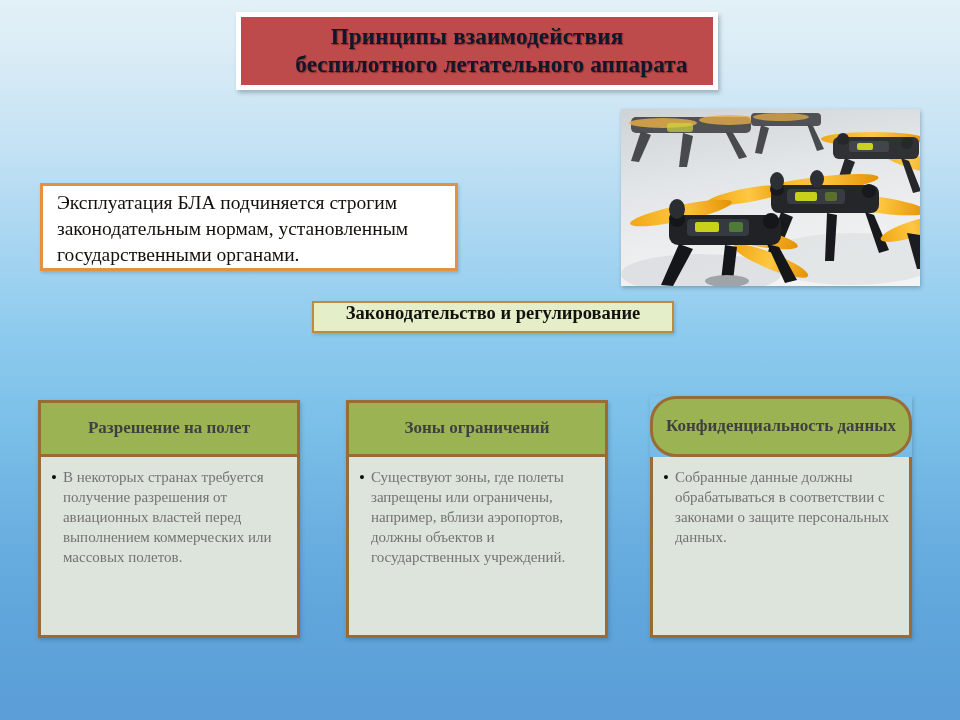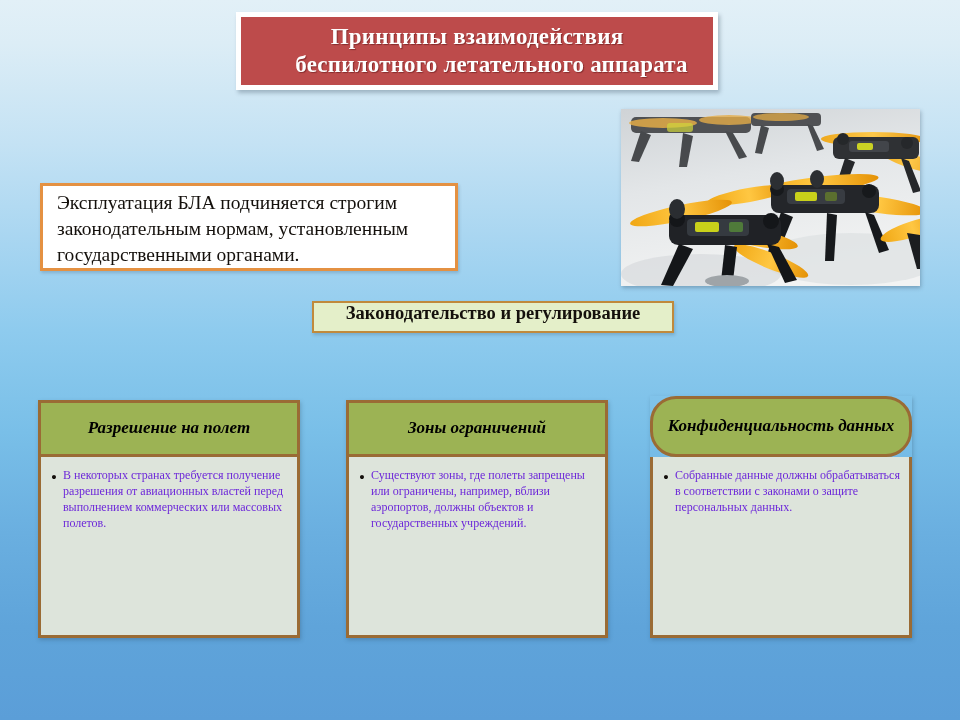--- a/index.html
+++ b/index.html
@@ -39,21 +39,21 @@
     height: 78px;
     background: #bd4b4b;
     border: 5px solid #ffffff;
     box-sizing: border-box;
     box-shadow: 2px 3px 4px rgba(40,60,80,0.30);
     display: flex;
     align-items: center;
     justify-content: center;
   }
   .title-text {
-    color: #ffffff;
+    color: #0f172a;
     font-weight: bold;
     font-size: 23px;
     line-height: 1.22;
     text-align: center;
     letter-spacing: 0.2px;
     text-shadow: 1px 1px 1px rgba(90,20,20,0.55);
     padding: 0 6px;
   }
   .title-text .line2 { display: block; margin-left: 29px; }
 
@@ -138,24 +138,23 @@
     display: flex;
     align-items: center;
     justify-content: center;
     text-align: center;
   }
   .card-1 .card-head, .card-2 .card-head { height: 57px; }
   .card-3 .card-head { height: 61px; border-radius: 26px; }
   .card-head-text {
     font-size: 17px;
     font-weight: bold;
-    color: #000000;
+    color: #404040;
     line-height: 1.18;
     padding: 0 6px;
-    font-style: italic;
   }
 
   .card-body {
     background: #dde4db;
     border: 3px solid #9a6b35;
     border-top: none;
     box-sizing: border-box;
     height: calc(100% - 57px);
     padding: 10px 8px 8px 8px;
   }
@@ -167,23 +166,23 @@
   }
   .bullet-dot {
     flex: 0 0 auto;
     font-size: 17px;
     line-height: 1.34;
     color: #14100c;
     padding: 0 6px 0 2px;
   }
   .bullet-text {
     flex: 1 1 auto;
-    font-size: 12px;
+    font-size: 15px;
     line-height: 1.34;
-    color: #6d28d9;
+    color: #737373;
   }
 </style>
 </head>
 <body>
 
 <div id="slide">
 
   <div class="title-banner">
     <div class="title-text">
       <span>Принципы взаимодействия</span>

